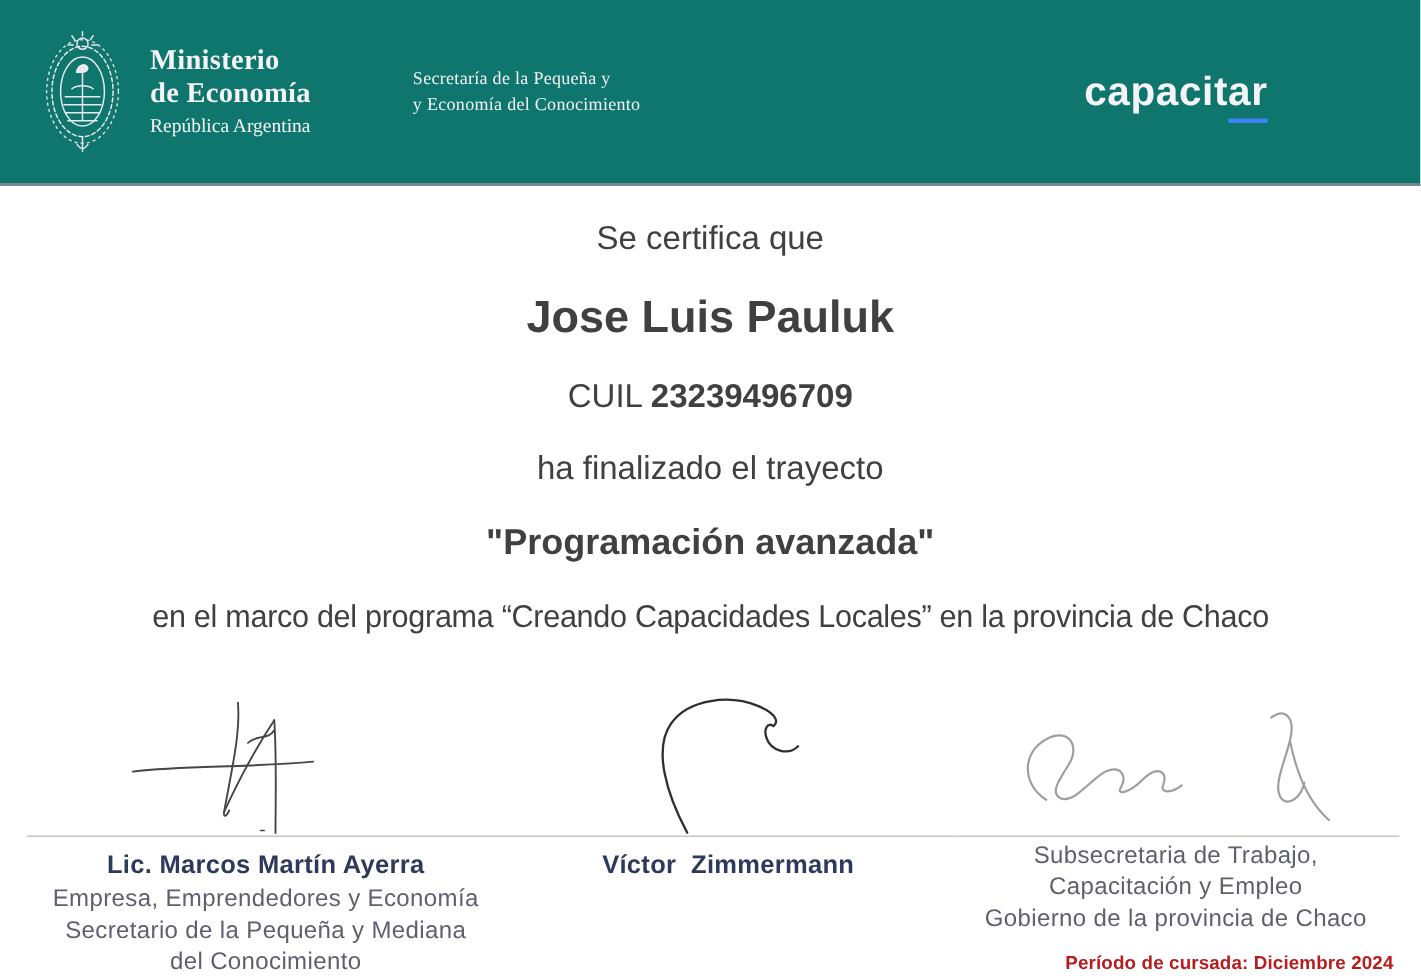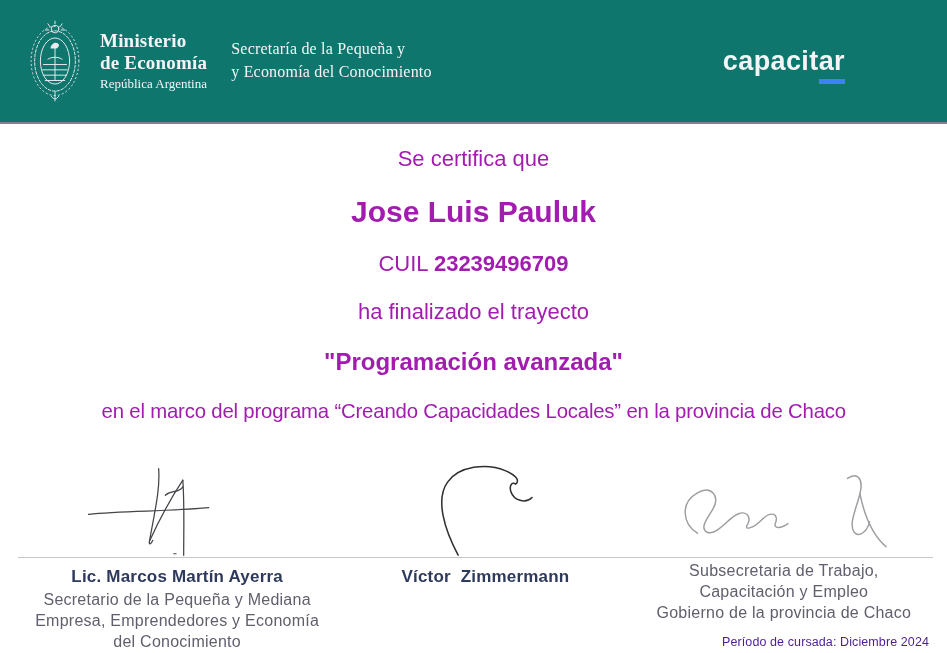--- a/index.html
+++ b/index.html
@@ -10,30 +10,30 @@
   
   .header{
     height:122px;background:#0f766e;border-bottom:2px solid #7e8391;
     display:flex;align-items:center;color:#f4f4f6;
   }
   .crest{margin-left:24px;flex:0 0 auto;}
   .ministry{margin-left:14px;font-family:"Liberation Serif", serif;line-height:1.12;}
   .ministry .m-line{font-weight:bold;font-size:19px;letter-spacing:.2px;}
   .ministry .m-sub{font-size:13px;margin-top:4px;font-weight:normal;}
   .secretariat{
-    margin-left:24px;font-family:"Liberation Serif", serif;
-    font-size:16px;line-height:1.42;letter-spacing:.2px;
+    margin-left:68px;font-family:"Liberation Serif", serif;
+    font-size:12px;line-height:1.42;letter-spacing:.2px;
   }
   .brand{
     margin-left:auto;margin-right:102px;font-size:27px;font-weight:bold;
     letter-spacing:.4px;white-space:nowrap;
   }
-  .brand .u{border-bottom:5px solid #3b82f6;padding-bottom:3px;}
+  .brand .u{border-bottom:3px solid #3b82f6;padding-bottom:3px;}
   
-  .cert-body{padding-top:23px;text-align:center;color:#a21caf;}
+  .cert-body{padding-top:23px;text-align:center;color:#404040;}
   .cert-line{margin-bottom:24px;font-size:22px;line-height:1.1;}
   .cert-name{font-size:30px;font-weight:bold;}
   .cert-cuil b{font-weight:bold;}
   .cert-course{font-size:24px;font-weight:bold;}
   .cert-program{
     font-size:21px;letter-spacing:-0.2px;display:inline-block;
     transform:scaleX(0.97);transform-origin:center;
   }
   
   .sig-row{
@@ -49,21 +49,21 @@
   .sig-name{
     margin-top:9px;font-size:17px;font-weight:bold;color:#2e3a5c;
     white-space:pre;letter-spacing:.2px;text-align:center;
   }
   .sig-role{
     margin-top:2px;font-size:16px;color:#5f5f6d;line-height:1.32;letter-spacing:.25px;
   }
   
   .period{
     position:absolute;right:18px;bottom:4px;
-    font-size:12.5px;font-weight:normal;color:#4c1d95;letter-spacing:.1px;
+    font-size:12.5px;font-weight:bold;color:#b91c1c;letter-spacing:.1px;
   }
 </style>
 </head>
 <body>
 
 <div class="header">
   <svg class="crest" width="62" height="94" viewBox="0 0 70 104" fill="none" stroke="#e9e9ef" stroke-width="1.1" stroke-linecap="round">
 
     <ellipse cx="35" cy="52" rx="27" ry="39" stroke-dasharray="1.5,3.2" opacity="0.9"></ellipse>
 
@@ -116,22 +116,22 @@
         <path d="M98 9 C100 34 93 62 87 96 C86 101 89 100 91 95"></path>
         <path d="M87 96 C99 70 113 44 127 23"></path>
         <path d="M127 23 C129 52 128 84 128 113"></path>
         <path d="M106 41 C114 34 122 39 127 31"></path>
         <path d="M116 111 L119 111" stroke-width="1.2"></path>
       </svg>
     </div>
     <div class="sig-rule"></div>
     <div class="sig-name">Lic. Marcos Martín Ayerra</div>
     <div class="sig-role">
+      <div>Empresa, Emprendedores y Economía</div>
       <div>Secretario de la Pequeña y Mediana</div>
-      <div>Empresa, Emprendedores y Economía</div>
       <div>del Conocimiento</div>
       <div>Ministerio de Economía de Nación</div>
     </div>
   </div>
 
   <div class="sig-col c2">
     <div class="sig-art">
       <svg width="240" height="96" viewBox="0 0 240 100" fill="none" stroke="#2f2f33" stroke-width="1.6" stroke-linecap="round">
         <path d="M92 98 C78 72 68 40 81 22 C93 5 122 2 141 10 C151 14 157 20 152 24 C148 21 145 26 147 32 C150 41 162 45 169 38"></path>
       </svg>

